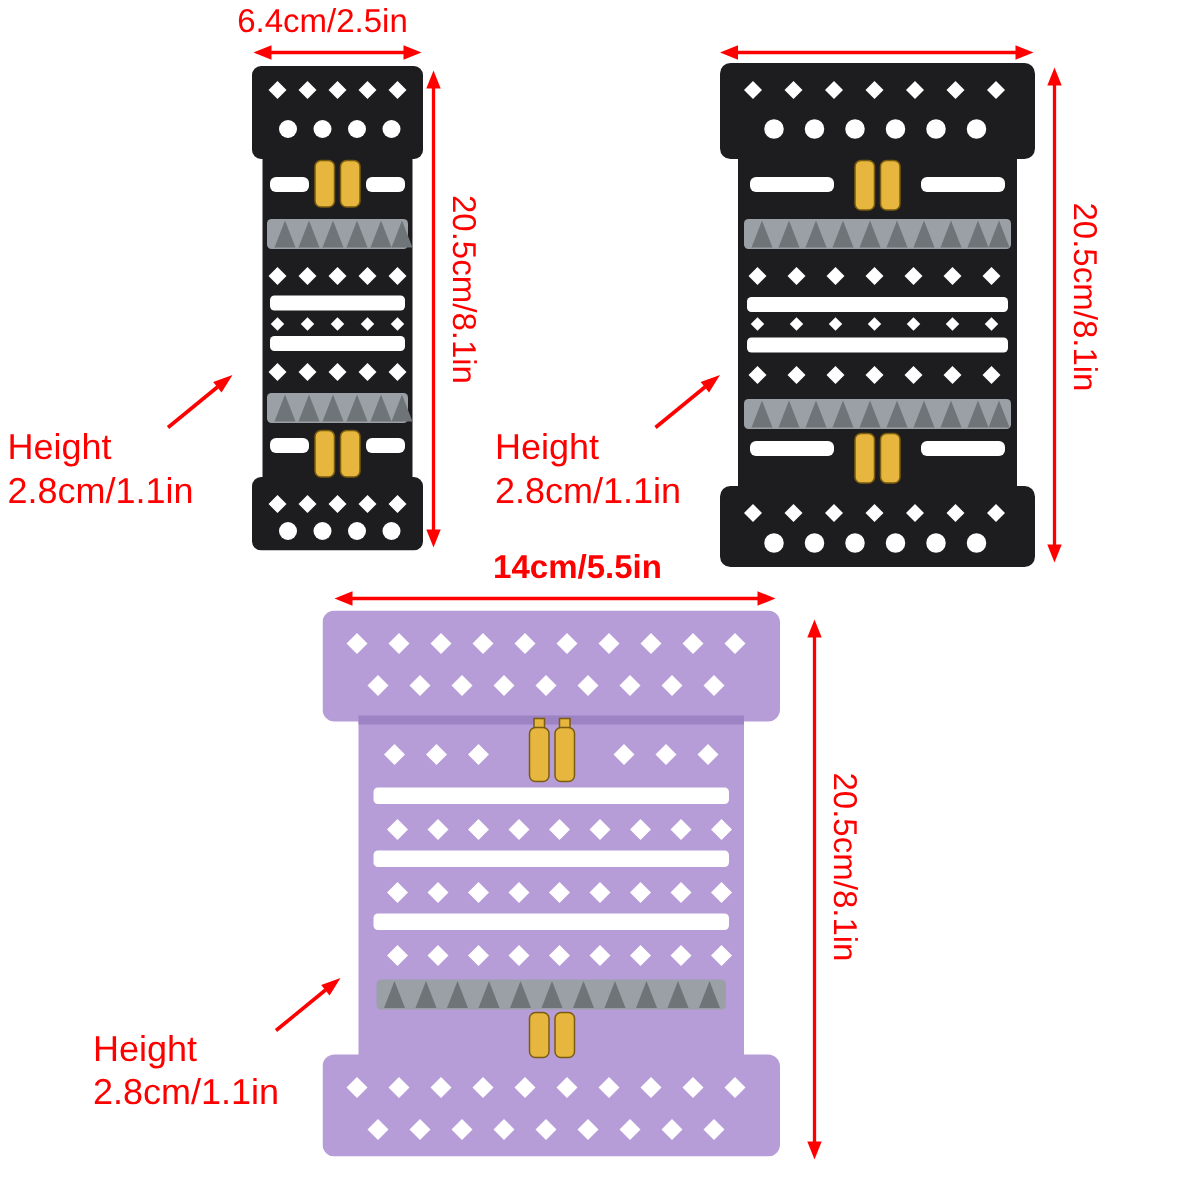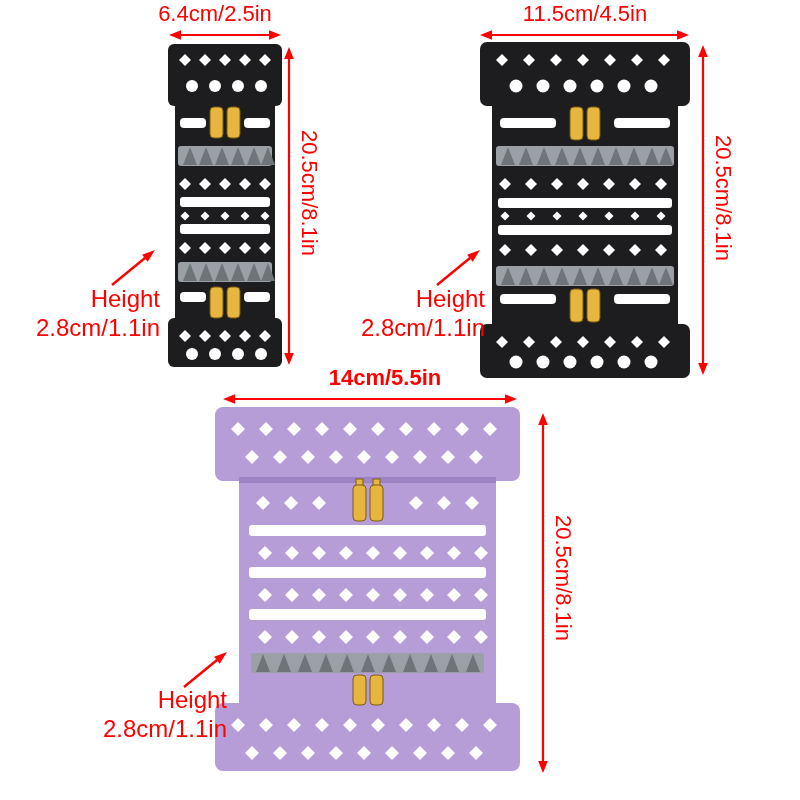--- a/index.html
+++ b/index.html
@@ -26,21 +26,21 @@
     color: #ff0000;
     font-size: 22px;
     writing-mode: vertical-rl;
     white-space: nowrap;
     line-height: 1.0;
   }
   .depth {
     position: absolute;
     color: #ff0000;
     font-size: 24px;
-    text-align: right;
+    text-align: left;
     line-height: 1.2;
   }
   .depth .l { display: block; }
 </style>
 </head>
 <body>
 
 <div class="canvas">
 
   <div class="dim" style="left:148px; top:2px; width:134px;">6.4cm/2.5in</div>
@@ -152,21 +152,20 @@
   <div class="depth" style="left:5px; top:285px; width:155px;">
     <span class="l">Height</span>
     <span class="l">2.8cm/1.1in</span>
   </div>
 
   <svg class="abs" style="left:108px; top:243px;" width="52" height="46" viewBox="0 0 52 46">
     <line x1="4" y1="42" x2="37" y2="15" stroke="#ff0000" stroke-width="2.4"></line>
     <polygon points="47,7 39.7,18.7 34.1,11.7" fill="#ff0000"></polygon>
   </svg>
 
-  <div class="dim" style="left:500px; top:2px; width:170px;">11.5cm/4.5in</div>
 
   <svg class="abs" style="left:479px; top:28px;" width="211" height="14" viewBox="0 0 211 14">
     <line x1="10" y1="7" x2="201" y2="7" stroke="#ff0000" stroke-width="2.2"></line>
     <polygon points="1,7 13,2.2 13,11.8" fill="#ff0000"></polygon>
     <polygon points="210,7 198,2.2 198,11.8" fill="#ff0000"></polygon>
   </svg>
 
   <svg class="abs" style="left:480px; top:42px;" width="210" height="336" viewBox="0 0 210 336">
     <defs>
       <path id="b-d" d="M0,-6 L6,0 L0,6 L-6,0 Z"></path>

